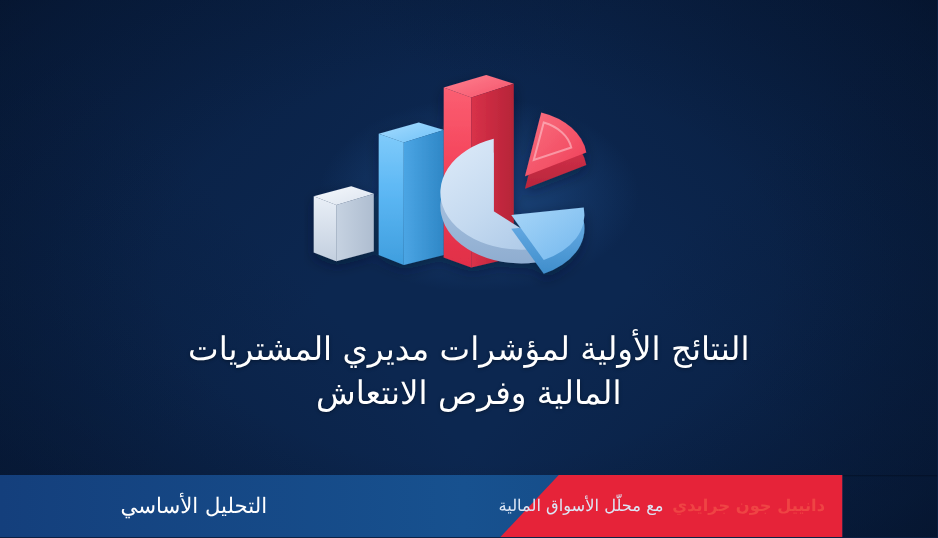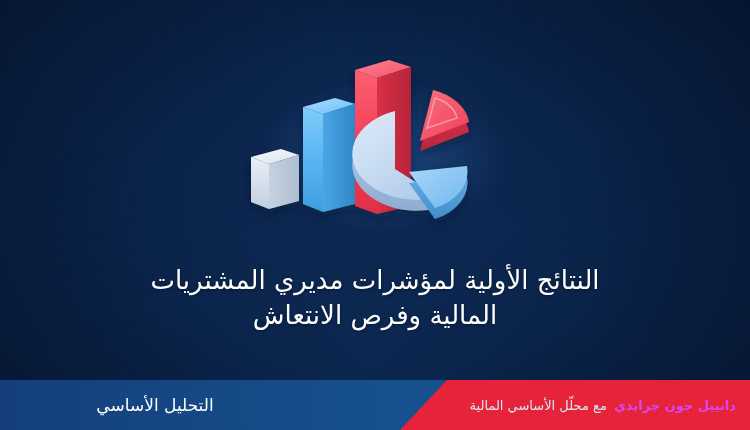--- a/index.html
+++ b/index.html
@@ -86,21 +86,21 @@
     box-sizing: border-box;
     margin-top: 20px;
   }
   .headline-line { display: block; }
 
   
   .banner {
     position: absolute;
     left: 0;
     top: 380px;
-    width: 750px;
+    width: 674px;
     height: 50px;
     overflow: hidden;
   }
   .banner-blue {
     position: absolute;
     inset: 0;
     background: linear-gradient(90deg, #143f7c 0%, #17518f 55%, #14477f 100%);
   }
   .banner-red {
     position: absolute;
@@ -129,21 +129,21 @@
     top: 0;
     height: 50px;
     display: flex;
     align-items: center;
     gap: 7px;
     color: #eef3fb;
     font-size: 13px;
     white-space: nowrap;
   }
   .analyst-prefix { font-weight: 400; color: #dce6f5; }
-  .analyst-name   { font-weight: 700; color: #d946ef; }
+  .analyst-name   { font-weight: 700; color: #ef4444; }
 
   .banner-right-text {
     position: absolute;
     left: 0;
     top: 0;
     width: 310px;
     height: 50px;
     display: flex;
     align-items: center;
     justify-content: center;
@@ -295,17 +295,17 @@
   <div class="banner-topline"></div>
   <div class="banner">
     <div class="banner-blue"></div>
     <div class="banner-red"></div>
     <div class="banner-red-shade"></div>
 
     <div class="banner-right-text">التحليل الأساسي</div>
 
     <div class="banner-left-text">
       <span class="analyst-name">دانييل جون جرايدي</span>
-      <span class="analyst-prefix">مع محلّل الأساسي المالية</span>
+      <span class="analyst-prefix">مع محلّل الأسواق المالية</span>
     </div>
   </div>
 
 </div>
 
 </body></html>

